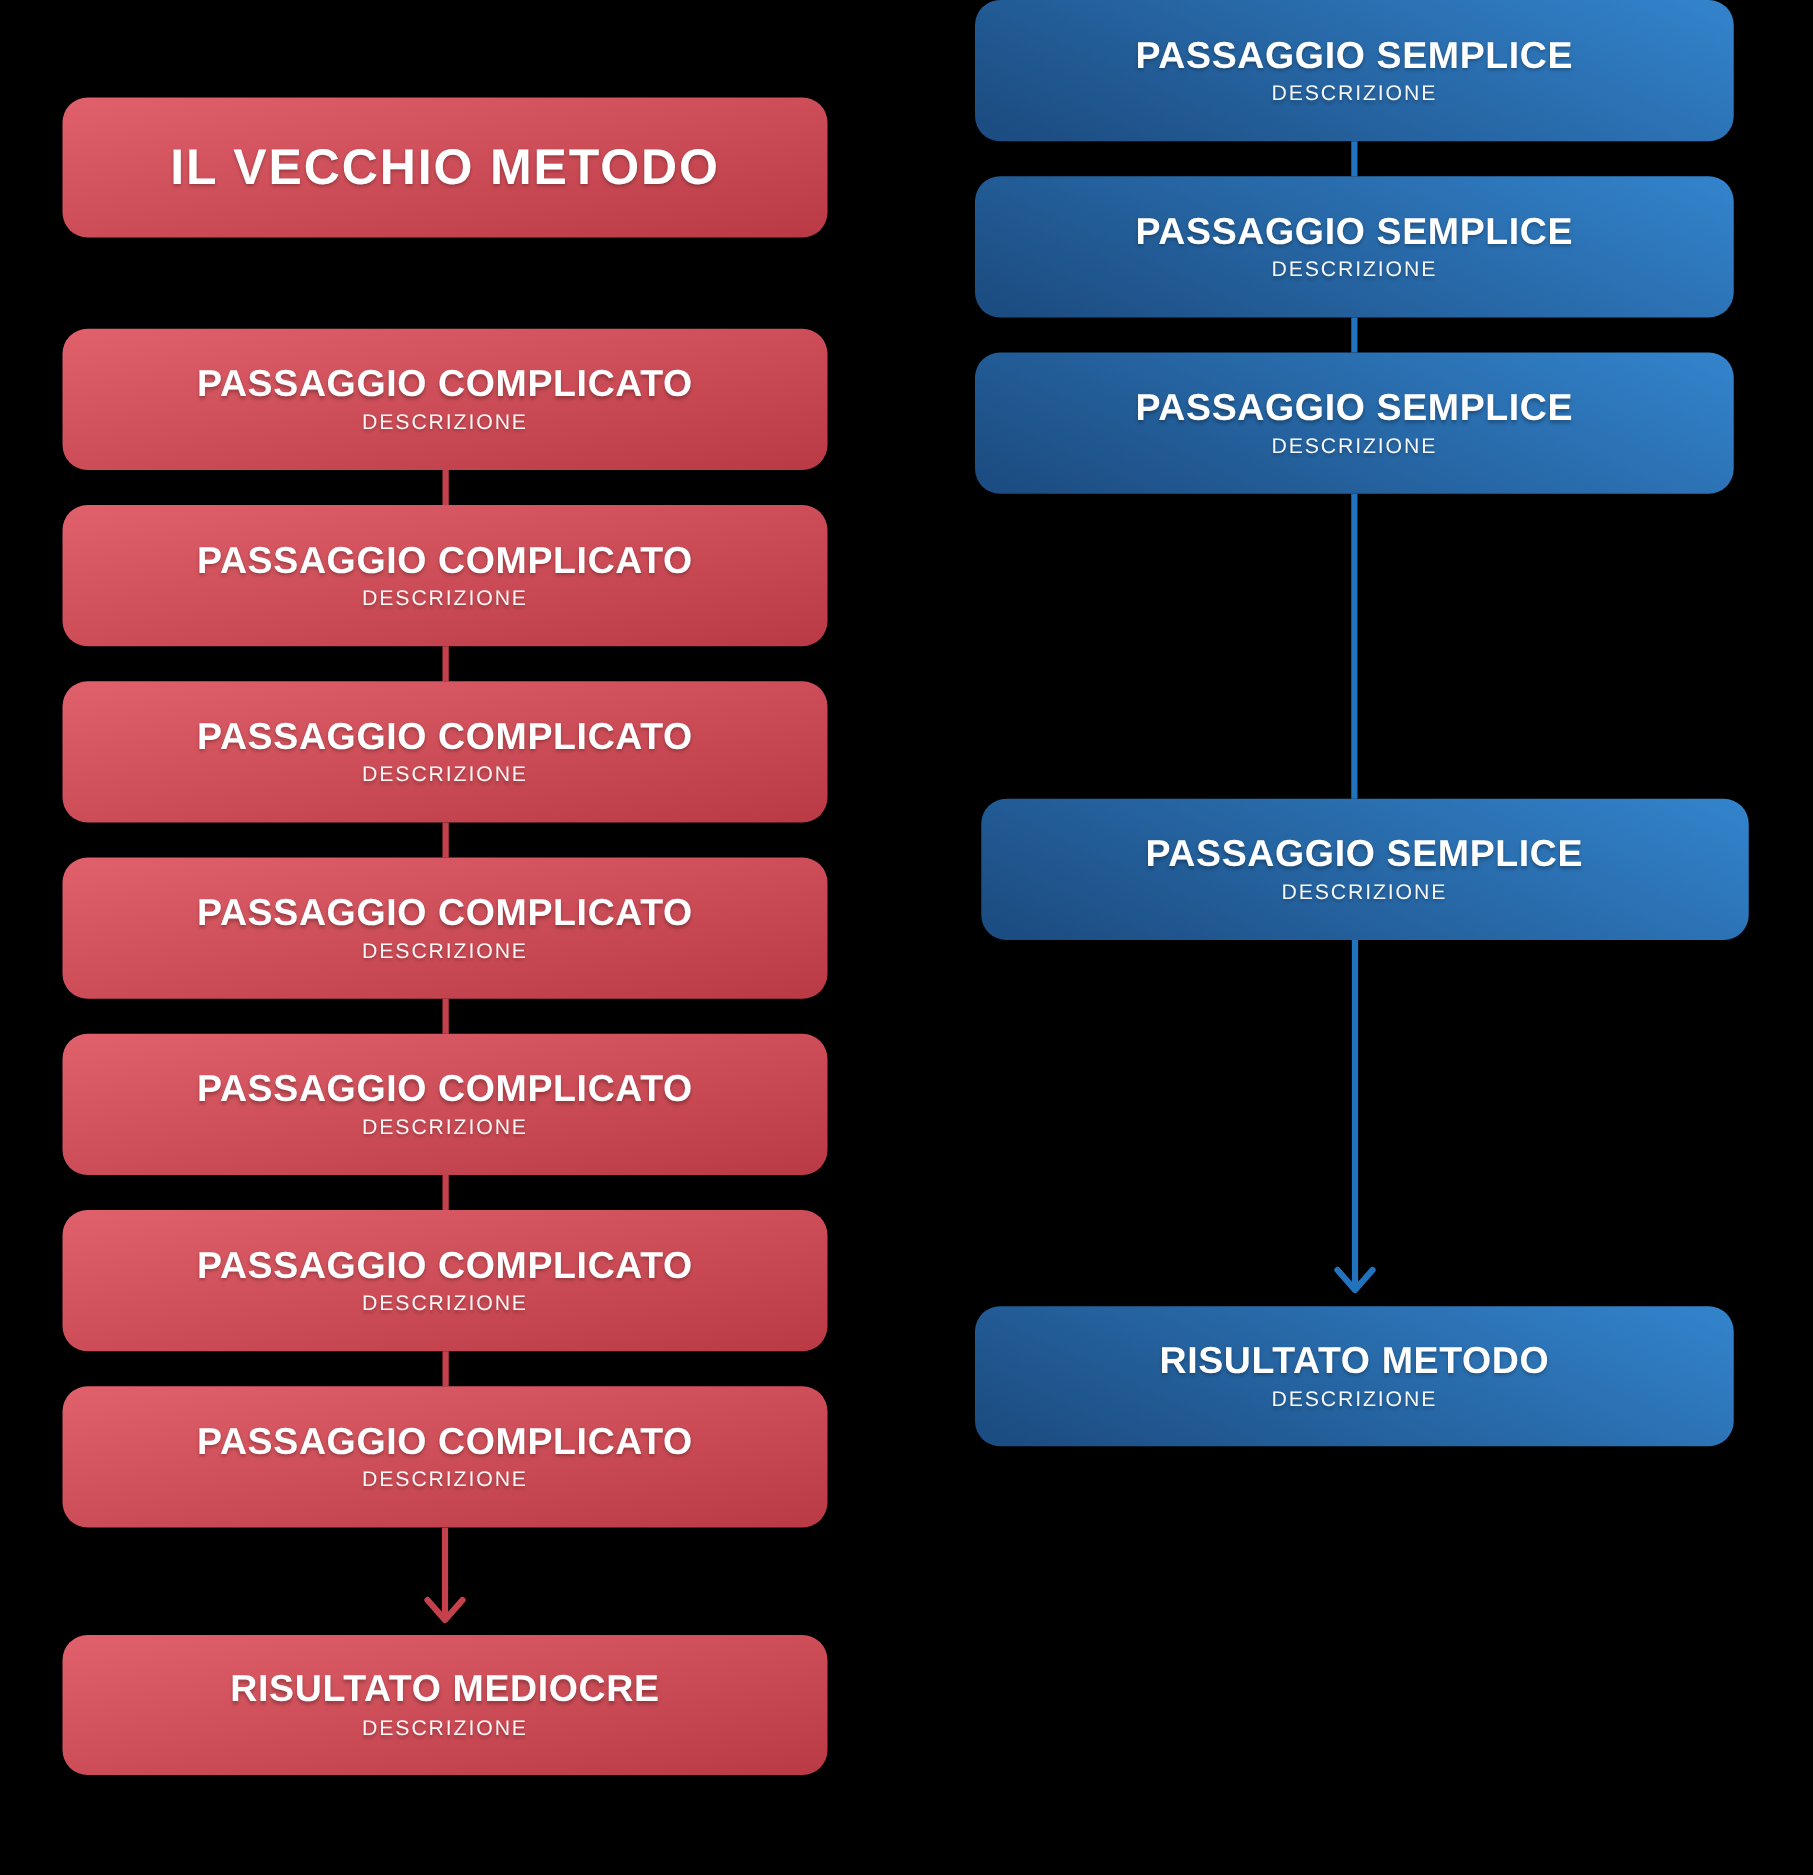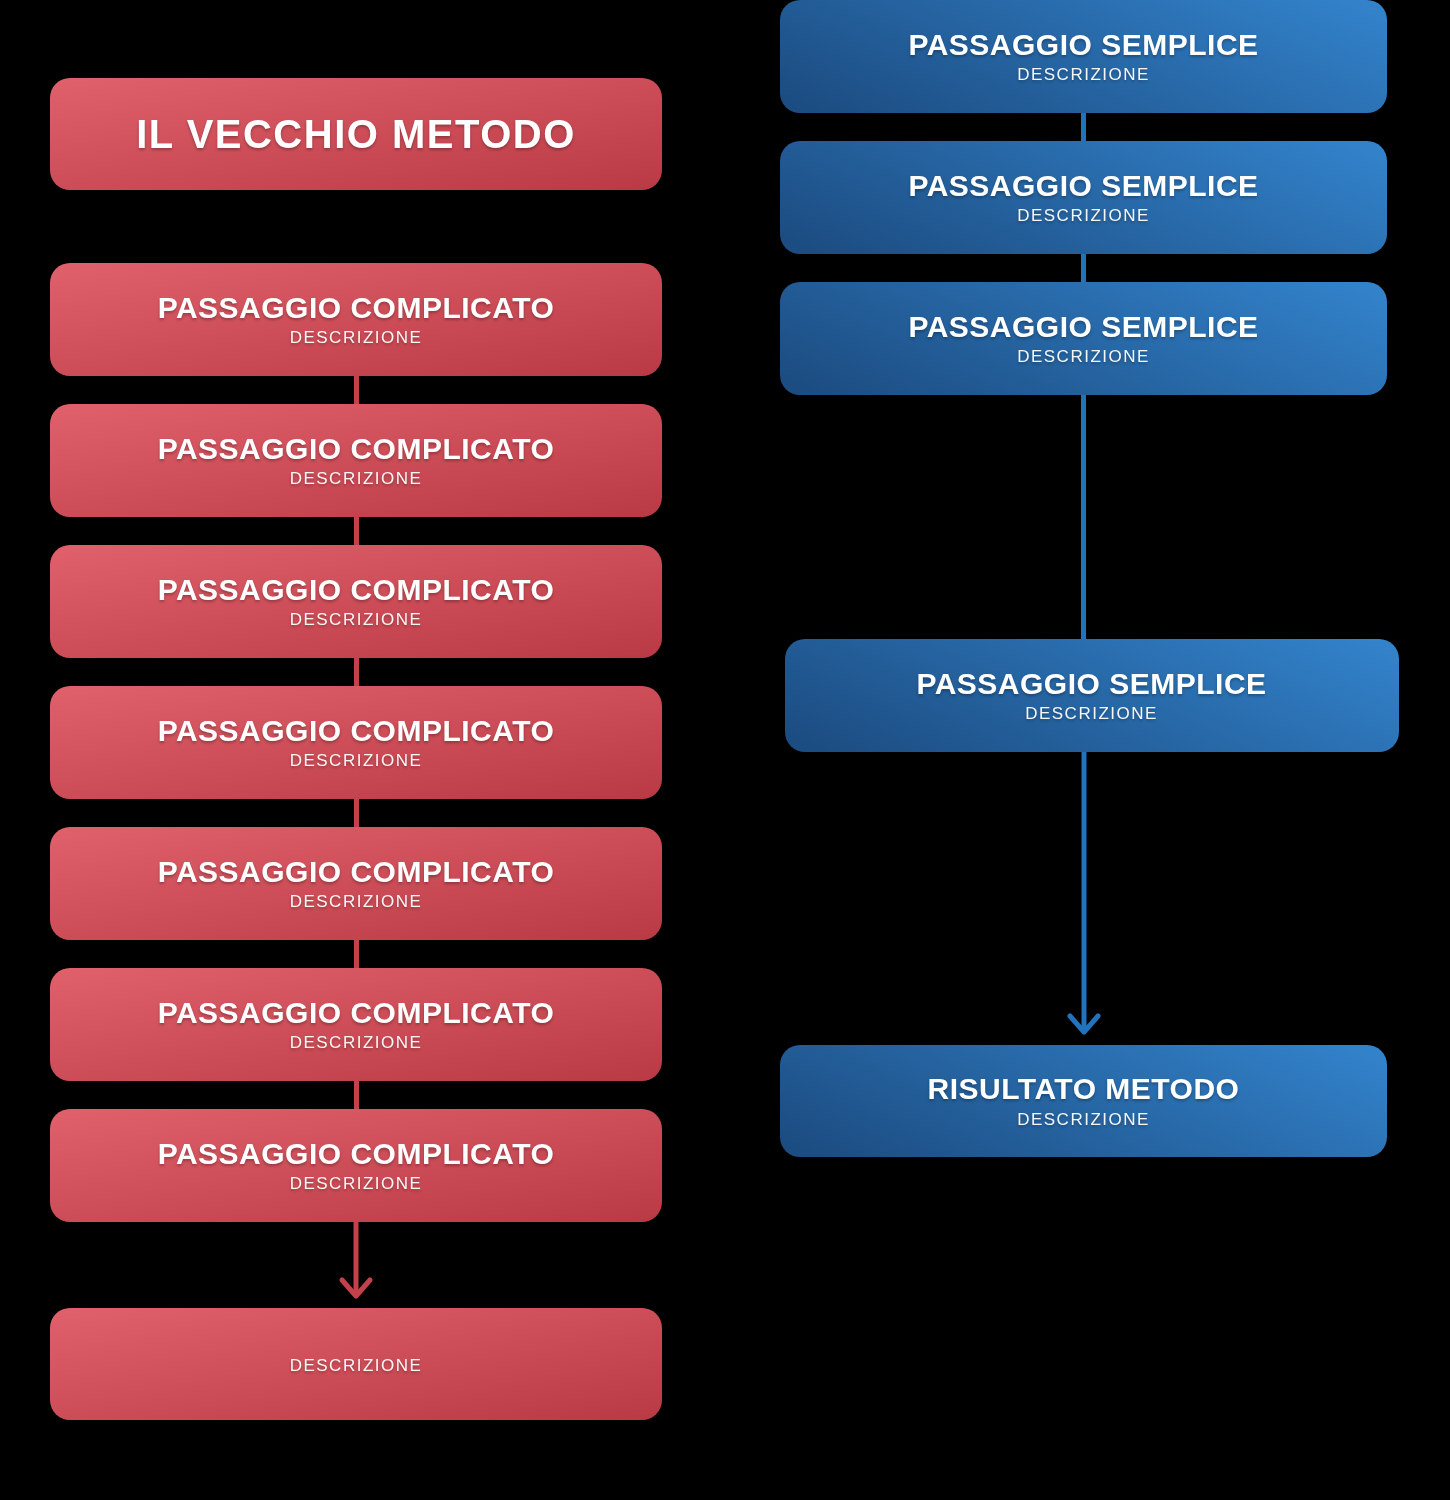--- a/index.html
+++ b/index.html
@@ -138,20 +138,21 @@
     </div>
 
     <div class="arrow-wrap">
       <svg width="44" height="86" viewBox="0 0 44 86">
         <line x1="22" y1="0" x2="22" y2="70" stroke="#c4414b" stroke-width="5"></line>
         <polyline points="8,58 22,74 36,58" fill="none" stroke="#c4414b" stroke-width="5" stroke-linejoin="round" stroke-linecap="round"></polyline>
       </svg>
     </div>
 
     <div class="box red result-box">
+      <div class="box-title">RISULTATO MEDIOCRE</div>
       <div class="box-desc">DESCRIZIONE</div>
     </div>
   </div>
 
   <div class="col col-blue">
 
     <div class="box blue step-box">
       <div class="box-title">PASSAGGIO SEMPLICE</div>
       <div class="box-desc">DESCRIZIONE</div>
     </div>

